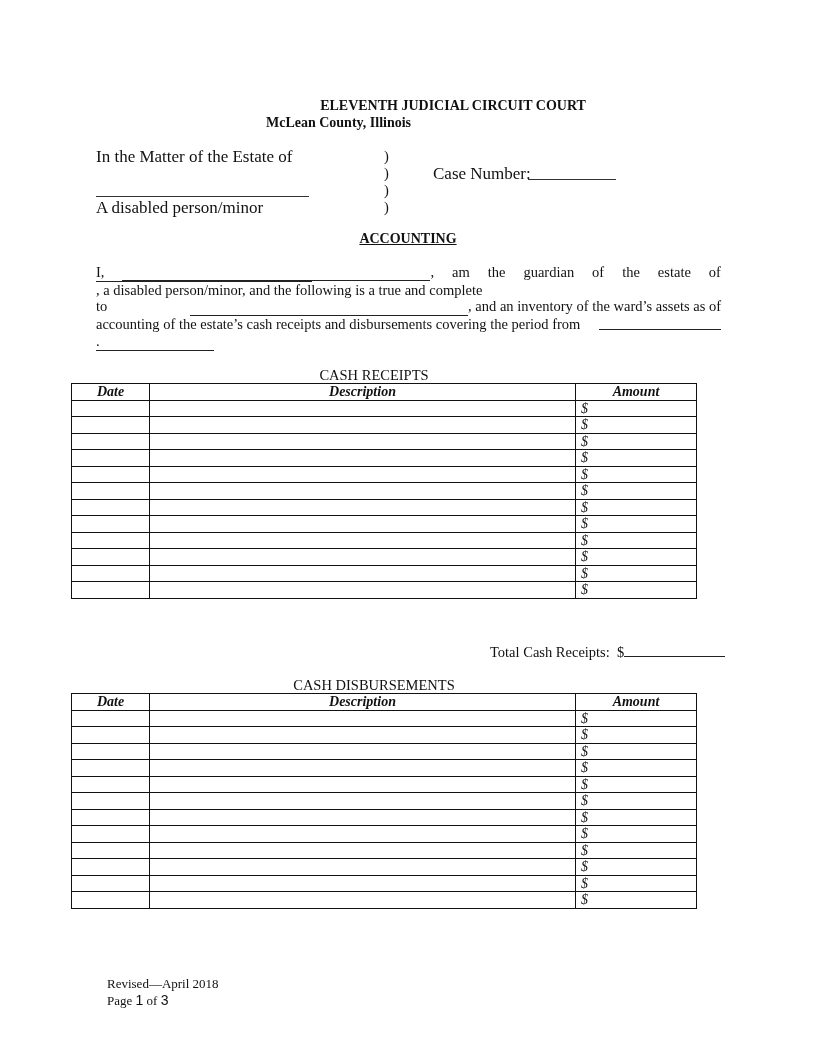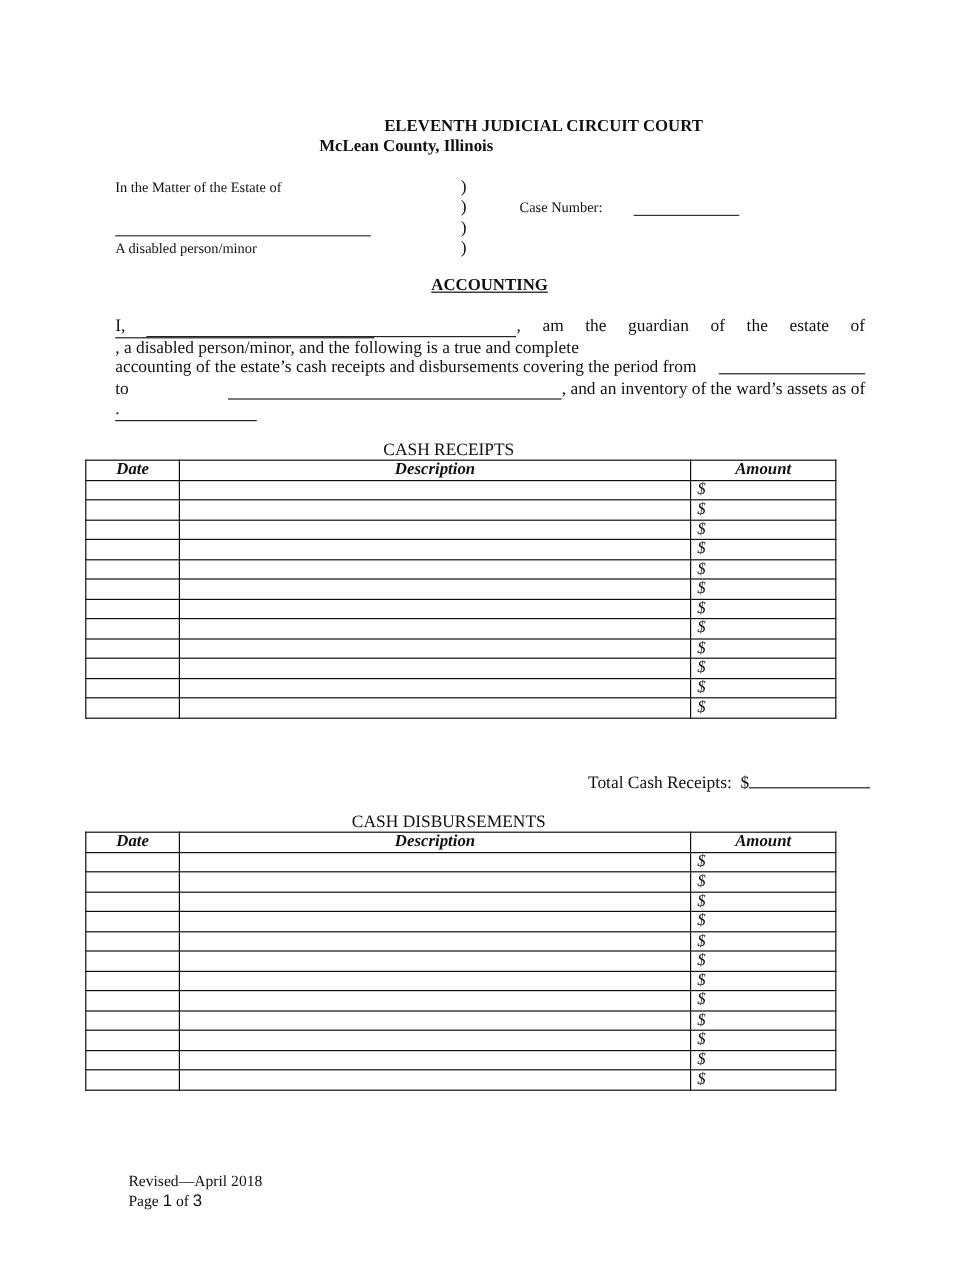--- a/index.html
+++ b/index.html
@@ -1,21 +1,21 @@
 <!DOCTYPE html>
 <html><head>
 <meta charset="utf-8">
 <style>
   html, body { margin: 0; padding: 0; background: #ffffff; }
   body { width: 816px; height: 1056px; position: relative; overflow: hidden;
          font-family: "Liberation Serif", "DejaVu Serif", serif; color: #111; font-size: 14.5px; }
   .abs { position: absolute; }
   .court-title { left: 0; width: 816px; top: 97px; text-align: center; font-weight: bold; font-size: 14px; line-height: 17px; margin-left: 45px; }
   .court-sub { left: 0; width: 677px; top: 114px; text-align: center; font-weight: bold; font-size: 14px; line-height: 17px; }
-  .caption-line { font-size: 12px; line-height: 17px; }
+  .caption-line { font-size: 17px; line-height: 17px; }
   .paren { font-size: 14.5px; line-height: 17px; }
   .blank-line { display: inline-block; border-bottom: 1px solid #222; height: 13px; vertical-align: baseline; }
   .hline { position: absolute; border-top: 1px solid #333; height: 0; }
   .heading-acct { left: 0; width: 816px; top: 231px; text-align: center; font-weight: bold; text-decoration: underline; font-size: 14px; }
   .para { left: 96px; width: 625px; top: 264px; line-height: 17.2px; font-size: 14.5px; }
   .para-line { display: flex; justify-content: space-between; white-space: nowrap; height: 17.2px; }
   .para-line.left { justify-content: flex-start; flex-direction: column; }
   .table-caption { left: 0; width: 748px; text-align: center; font-size: 14.5px; }
   table.ledger { position: absolute; left: 71px; border-collapse: collapse; table-layout: fixed; width: 625px; font-style: italic; }
   table.ledger th, table.ledger td { border: 1.5px solid #111; padding: 0 4px; height: 15.5px; font-size: 14px; line-height: 15px; }
@@ -61,29 +61,29 @@
     <span>of</span>
     <span>the</span>
     <span>estate</span>
     <span>of</span>
   </div>
   <div class="para-line left">
     <span class="blank-line" style="width:216px;"></span>
       <span>, a disabled person/minor, and the following is a true and complete</span>
   </div>
   <div class="para-line">
-    <span>accounting of the estate’s cash receipts and disbursements covering the period from</span>
-    <span class="blank-line" style="width:122px;"></span>
-  </div>
-  <div class="para-line">
     <span>to</span>
     <span style="display:inline-flex; align-items:flex-end;">
       <span class="blank-line" style="width:278px;"></span>
         <span>, and an inventory of the ward’s assets as of</span>
     </span>
+  </div>
+  <div class="para-line">
+    <span>accounting of the estate’s cash receipts and disbursements covering the period from</span>
+    <span class="blank-line" style="width:122px;"></span>
   </div>
   <div class="para-line left">
     <span>.</span>
       <span class="blank-line" style="width:118px;"></span>
   </div>
 </div>
 
 <div class="abs table-caption" style="top:367px;">CASH RECEIPTS</div>
 <table class="ledger" style="top:383px;">
   <colgroup>

